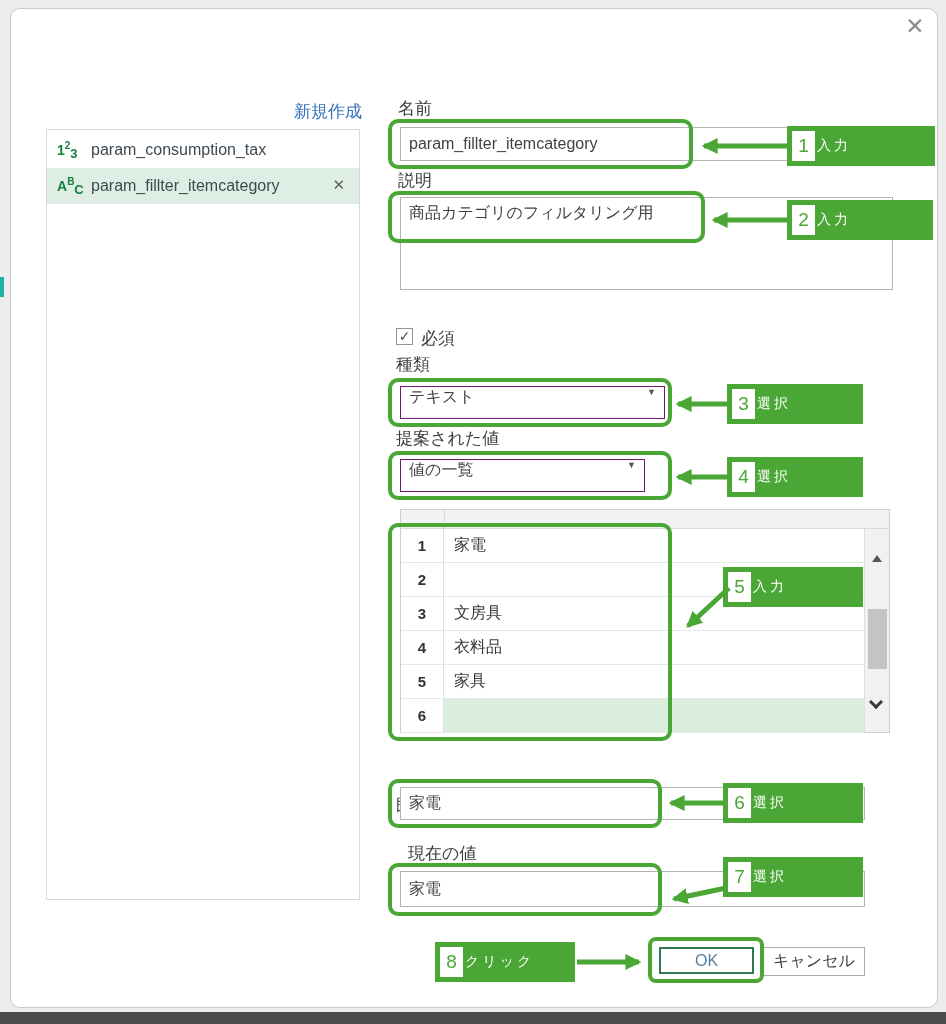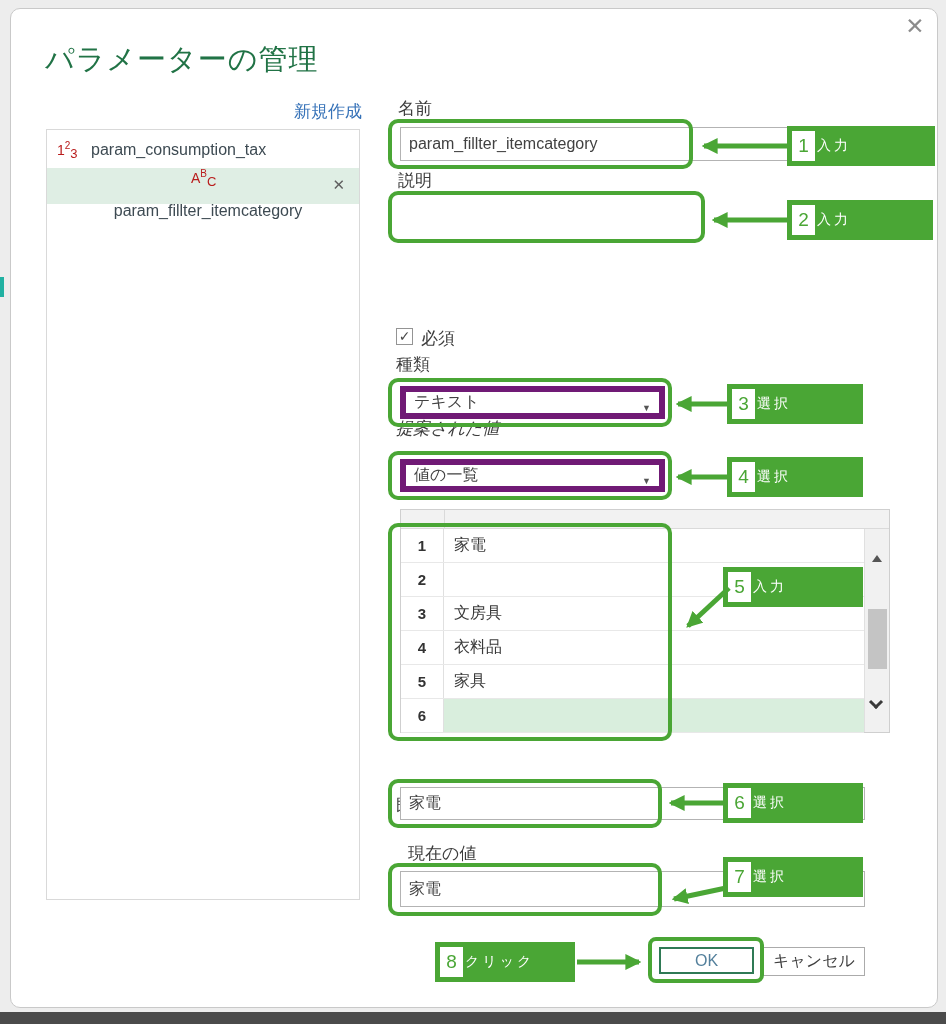--- a/index.html
+++ b/index.html
@@ -12,30 +12,30 @@
             background:#ffffff; border:1px solid #c9c9c9; border-radius:10px; }
 
   .abs { position:absolute; }
   .close { left:901px; top:12px; width:28px; height:28px; font-size:23px; color:#8c8c8c;
            text-align:center; line-height:28px; cursor:pointer; }
   .title { left:45px; top:40px; font-size:29px; font-weight:400; color:#217346; letter-spacing:1px; }
   .new-link { left:286px; top:100px; width:76px; font-size:17px; color:#3672b8; text-align:right; cursor:pointer; }
 
   .param-list { left:46px; top:129px; width:314px; height:771px; border:1px solid #d9d9d9; background:#fff; padding-top:2px; }
   .param-row { position:relative; height:36px; display:flex; align-items:center; padding-left:10px; font-size:16px; color:#3d4a52; }
-  .param-row.selected { background:#dfeee4;flex-direction:column; }
-  .type-icon { width:34px; font-size:14px; font-weight:400; color:#b91c1c; flex:0 0 34px; }
+  .param-row.selected { background:#dfeee4; }
+  .type-icon { width:34px; font-size:14px; font-weight:700; color:#15803d; flex:0 0 34px; }
   .type-icon sup { font-size:10px; }
   .type-icon sub { font-size:13px; vertical-align:-3px; }
   .del { position:absolute; right:14px; top:8px; font-size:15px; color:#5f5f5f; cursor:pointer; }
 
   .flabel { font-size:17px; color:#3b3b3b; }
   .tbox { border:1px solid #b3b3b3; background:#fff; font-size:16px; color:#414141; padding:0 8px; }
   textarea.tbox { padding:5px 8px; resize:none; overflow:hidden; }
-  .dropdown { border:6px solid #701a75; background:#fff; display:flex; align-items:flex-end;
+  .dropdown { border:1px solid #701a75; background:#fff; display:flex; align-items:flex-start;
               font-size:16px; color:#414141; padding:0 8px; cursor:pointer; }
   .dropdown .caret { margin-left:auto; font-size:9px; color:#555; }
 
   .chk { left:396px; top:328px; width:17px; height:17px; border:1px solid #949494; background:#fff;
          font-size:14px; font-weight:bold; color:#4a4a4a; text-align:center; line-height:15px; cursor:pointer; }
 
   .grid { left:400px; top:509px; width:490px; height:224px; border:1px solid #cfcfcf; background:#fff; }
   .ghead { position:absolute; left:0; top:0; width:100%; height:19px; background:#f2f2f2; border-bottom:1px solid #dadada; }
   .ghead .hdiv { position:absolute; left:43px; top:0; width:1px; height:19px; background:#dadada; }
   .grow { position:absolute; left:0; width:463px; height:34px; display:flex; border-bottom:1px solid #e8e8e8; background:#fff; }
@@ -84,51 +84,51 @@
 </head>
 <body>
 
 <div class="page">
   <div class="bg-teal-tab"></div>
   <div class="bg-bottom-bar"></div>
 
   <div class="dialog"></div>
 
   <div class="abs close">✕</div>
-  <div class="abs title">パラメーターの管理</div>
   <div class="abs new-link">新規作成</div>
 
   <div class="abs param-list">
     <div class="param-row">
       <span class="type-icon"><span>1</span><sup>2</sup><sub>3</sub></span>
       <span>param_consumption_tax</span>
     </div>
     <div class="param-row selected">
       <span class="type-icon"><span>A</span><sup>B</sup><sub>C</sub></span>
       <span>param_fillter_itemcategory</span>
       <span class="del">✕</span>
     </div>
   </div>
 
   <div class="abs flabel" style="left:398px; top:97px;text-align:right;">名前</div>
   <input class="abs tbox" style="left: 400px; top: 127px; width: 505px; height: 34px;" value="param_fillter_itemcategory">
 
   <div class="abs flabel" style="left:398px; top:169px;">説明</div>
+  <textarea class="abs tbox" style="left: 400px; top: 197px; width: 493px; height: 93px;">商品カテゴリのフィルタリング用</textarea>
 
   <div class="abs chk">✓</div>
   <div class="abs flabel" style="left:421px; top:327px;">必須</div>
 
   <div class="abs flabel" style="left:396px; top:353px;font-family:Liberation Serif, serif;">種類</div>
   <div class="abs dropdown" style="left:400px; top:386px; width:265px; height:33px;">
     <span>テキスト</span>
     <span class="caret">▼</span>
   </div>
 
-  <div class="abs flabel" style="left:396px; top:417px;font-style:italic;">提案された値</div>
-  <div class="abs dropdown" style="left:400px; top:459px; width:265px; height:33px;">
+  <div class="abs flabel" style="left:396px; top:427px;">提案された値</div>
+  <div class="abs dropdown" style="left:400px; top:459px; width:245px; height:33px;">
     <span>値の一覧</span>
     <span class="caret">▼</span>
   </div>
 
   <div class="abs grid">
     <div class="ghead">
         <span class="hdiv"></span>
       </div>
     <div class="grow" style="top:19px;">
         <span class="gnum">1</span>

